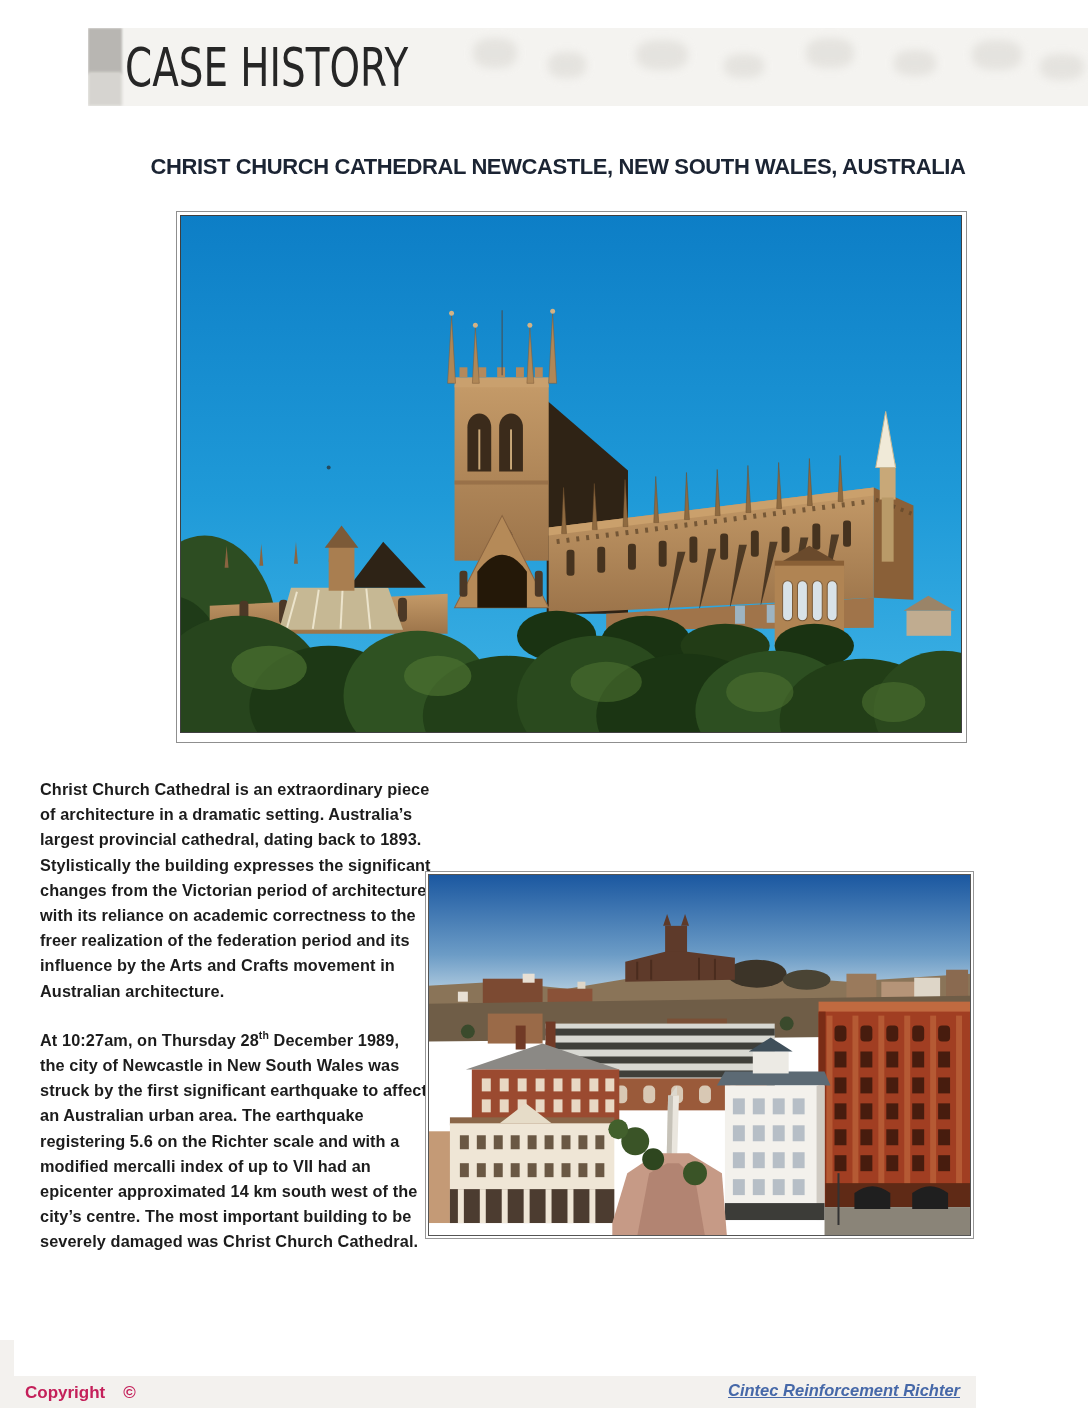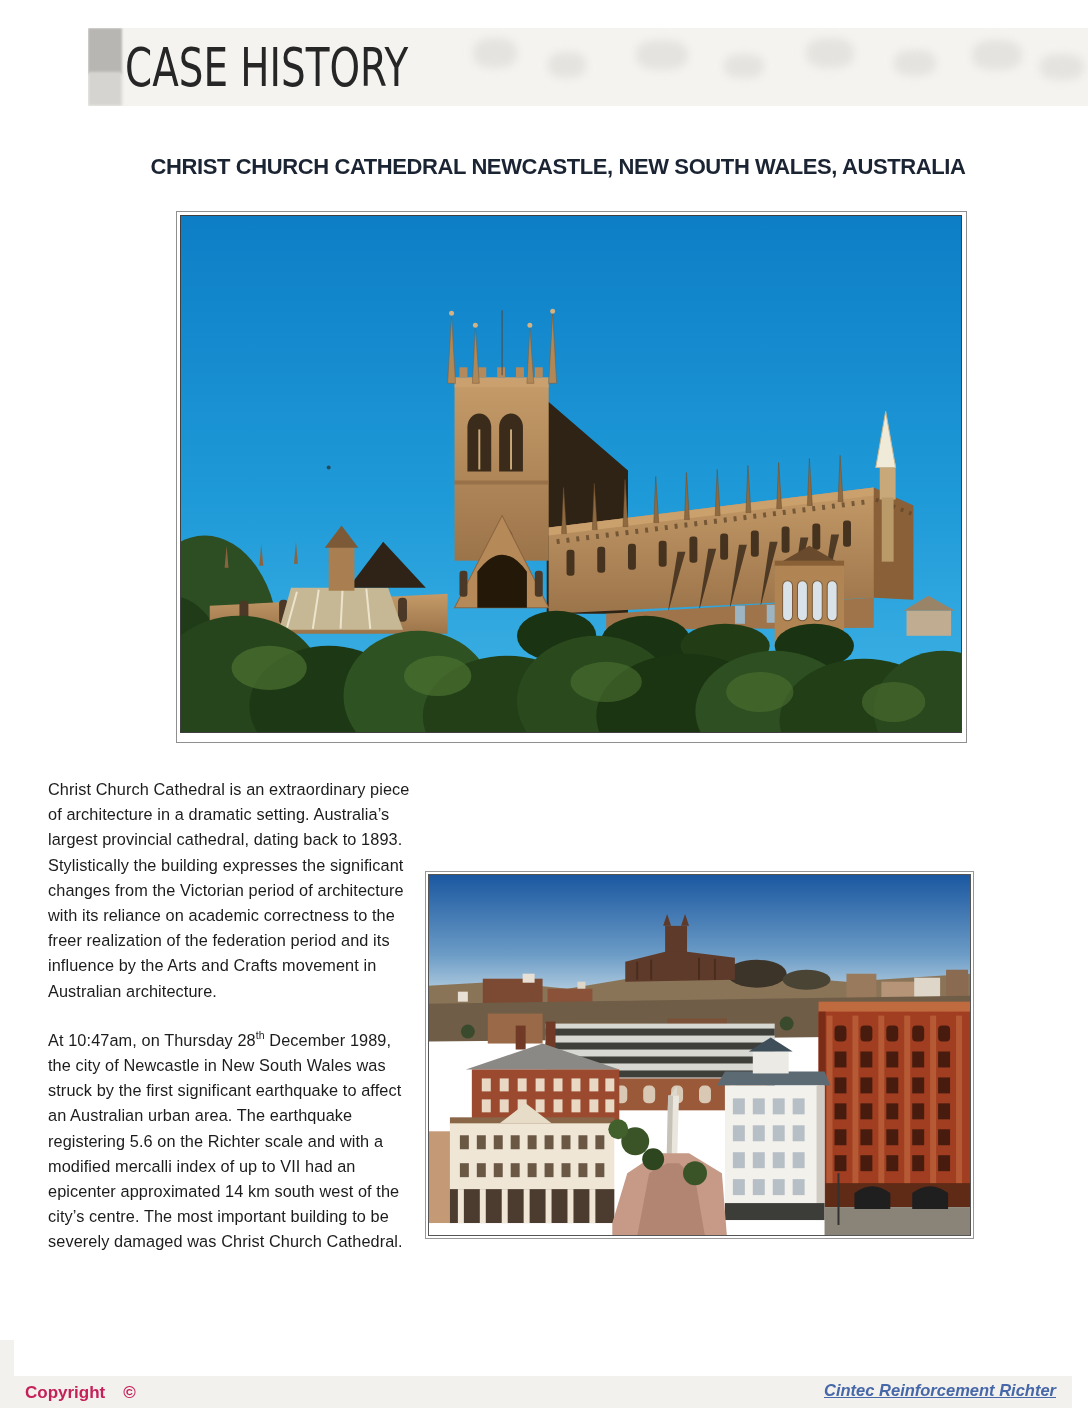--- a/index.html
+++ b/index.html
@@ -33,35 +33,35 @@
   figure.photo1 {
     position:absolute; left:176px; top:211px; width:791px; height:532px;
     background:#ffffff; border:1px solid #8f8f8f; padding:3px 4px 9px 3px;
   }
   figure.photo2 {
     position:absolute; left:425px; top:871px; width:549px; height:368px;
     background:#ffffff; border:1px solid #979797; padding:2px;
   }
   figure svg { display:block; width:100%; height:100%; }
   
-  .bodycol { position:absolute; left:48px; top:777px; width:420px; }
+  .bodycol { position:absolute; left:40px; top:777px; width:420px;font-weight:bold; }
   .bodycol p {
     white-space:pre-line; font-size:16.3px; line-height:25.2px;
     color:#1c1c1c; letter-spacing:0.1px;
   }
   .bodycol p + p { margin-top:19px; }
   .bodycol sup { font-size:10.5px; vertical-align:7px;margin-top:30px; }
   
   .caption {
     position:absolute; left:436px; top:1250px; width:540px;
     font-size:18.5px; color:#1c1c1c;
   }
   
   .footer-band {
-    position:absolute; left:0; top:1376px; width:1072px; height:32px;
+    position:absolute; left:0; top:1376px; width:976px; height:32px;
     background:#f3f1ee;
   }
   .edge-strip { position:absolute; left:0; top:1340px; width:14px; height:36px; background:#f3f1ee; }
   .copyright {
     position:absolute; left:25px; top:7px;
     font-size:17px; font-weight:700; color:#c4205a;
   }
   .copyright .csym { margin-left:18px; font-weight:700; }
   .footer-link {
     position:absolute; right:16px; top:5px;
@@ -238,21 +238,21 @@
   <div class="bodycol">
     <p>Christ Church Cathedral is an extraordinary piece
 of architecture in a dramatic setting. Australia’s
 largest provincial cathedral, dating back to 1893.
 Stylistically the building expresses the significant
 changes from the Victorian period of architecture
 with its reliance on academic correctness to the
 freer realization of the federation period and its
 influence by the Arts and Crafts movement in
 Australian architecture.</p>
-    <p><span>At 10:47am, on Thursday 28</span><sup>th</sup><span> December 1989,
+    <p><span>At 10:27am, on Thursday 28</span><sup>th</sup><span> December 1989,
 the city of Newcastle in New South Wales was
 struck by the first significant earthquake to affect
 an Australian urban area. The earthquake
 registering 5.6 on the Richter scale and with a
 modified mercalli index of up to VII had an
 epicenter approximated 14 km south west of the
 city’s centre. The most important building to be
 severely damaged was Christ Church Cathedral.</span></p>
   </div>
 

